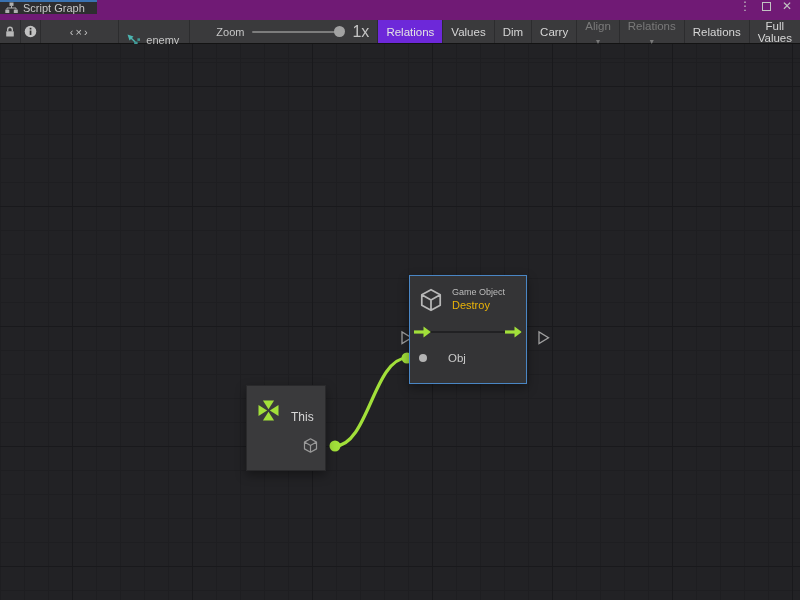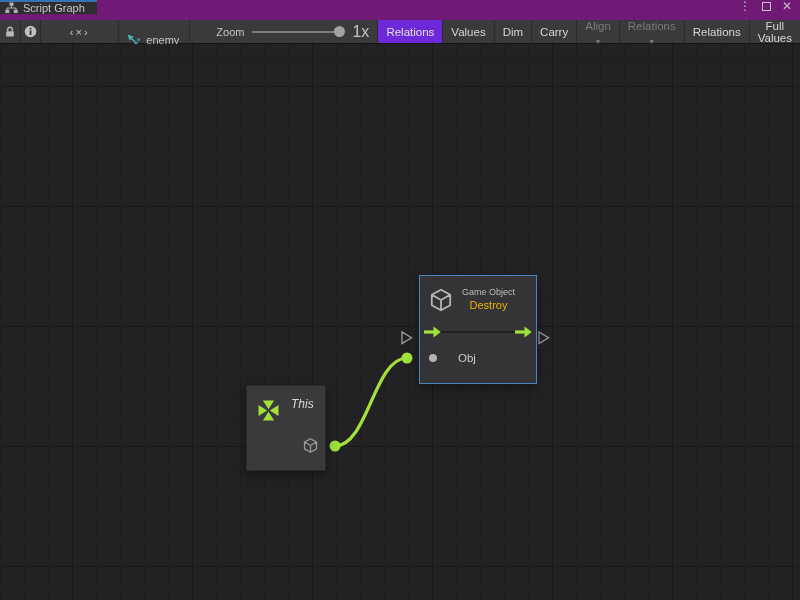--- a/index.html
+++ b/index.html
@@ -52,26 +52,26 @@
               repeating-linear-gradient(180deg,#1e1e21 0,#1e1e21 1px,transparent 1px,transparent 24px);
             background-position:72px 0, 0 42px, 0 0, 0 18px; }
   .wires { position:absolute; left:0; top:0; width:800px; height:556px; z-index:1; pointer-events:none; }
 
   .node { position:absolute; z-index:2; background:#343436; border:1px solid #29292b;
           box-shadow:0 4px 10px rgba(0,0,0,.38); }
   .node.selected { border:1px solid #4a86c4; }
 
   
   .node-this { left:246px; top:341px; width:80px; height:86px; background:#3a3a3c; }
-  .node-this .hdr { display:flex; align-items:flex-start; padding:11px 8px 0 8px;font-style:italic; }
+  .node-this .hdr { display:flex; align-items:flex-end; padding:11px 8px 0 8px; }
   .node-this .title { margin-left:9px; font-size:12px; color:#d8d8d8; }
   .node-this .out-port { position:absolute; right:6px; top:51px; width:17px; height:17px; }
 
   
-  .node-destroy { left:419px; top:231px; width:118px; height:109px;text-align:center; }
+  .node-destroy { left:409px; top:231px; width:118px; height:109px; }
   .node-destroy .hdr { display:flex; align-items:flex-start; padding:11px 7px 4px 8px; }
   .node-destroy .hdr-txt { margin-left:8px; }
   .node-destroy .category { font-size:9px; color:#bcbcbc; }
   .node-destroy .title { font-size:11px; color:#eab308; margin-top:2px; }
   .flow-row { position:relative; height:26px; margin-top:2px; }
   .flow-line { position:absolute; left:4px; right:4px; top:12px; height:2px; background:#212123; }
   .flow-in  { position:absolute; left:4px;  top:7px; }
   .flow-out { position:absolute; right:4px; top:7px; }
   .obj-row { display:flex; align-items:center; gap:21px; padding-left:9px; height:22px; margin-top:2px; }
   .port-dot { width:8px; height:8px; border-radius:50%; background:#b3b3b3; }

